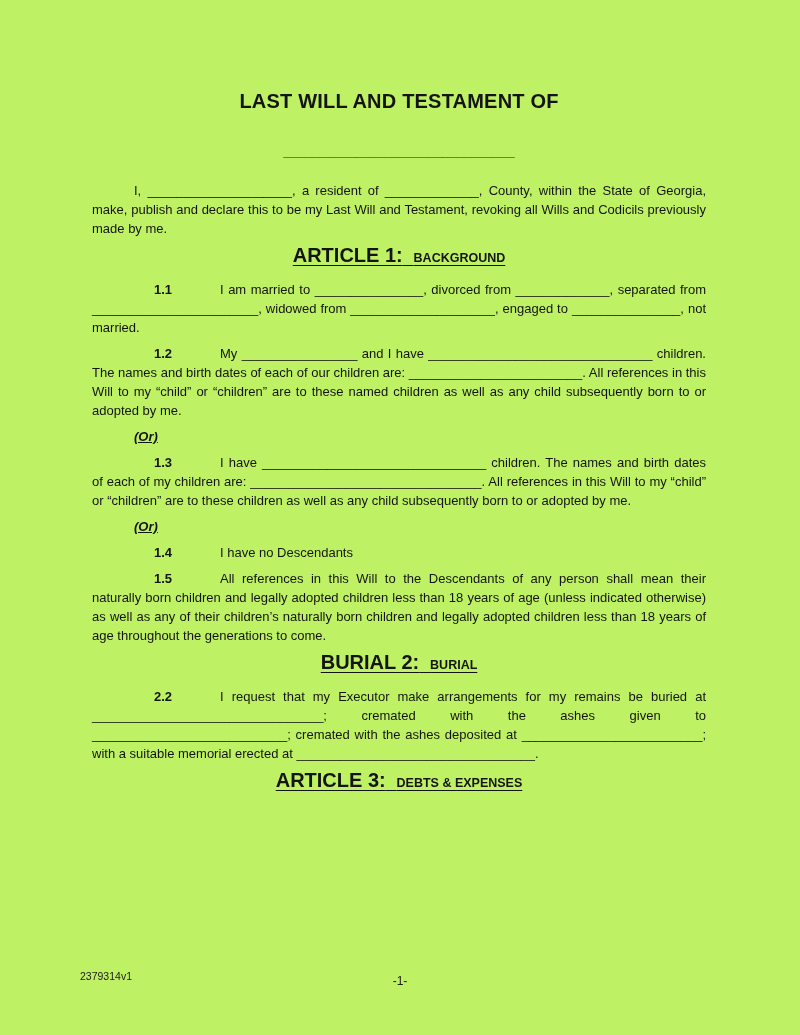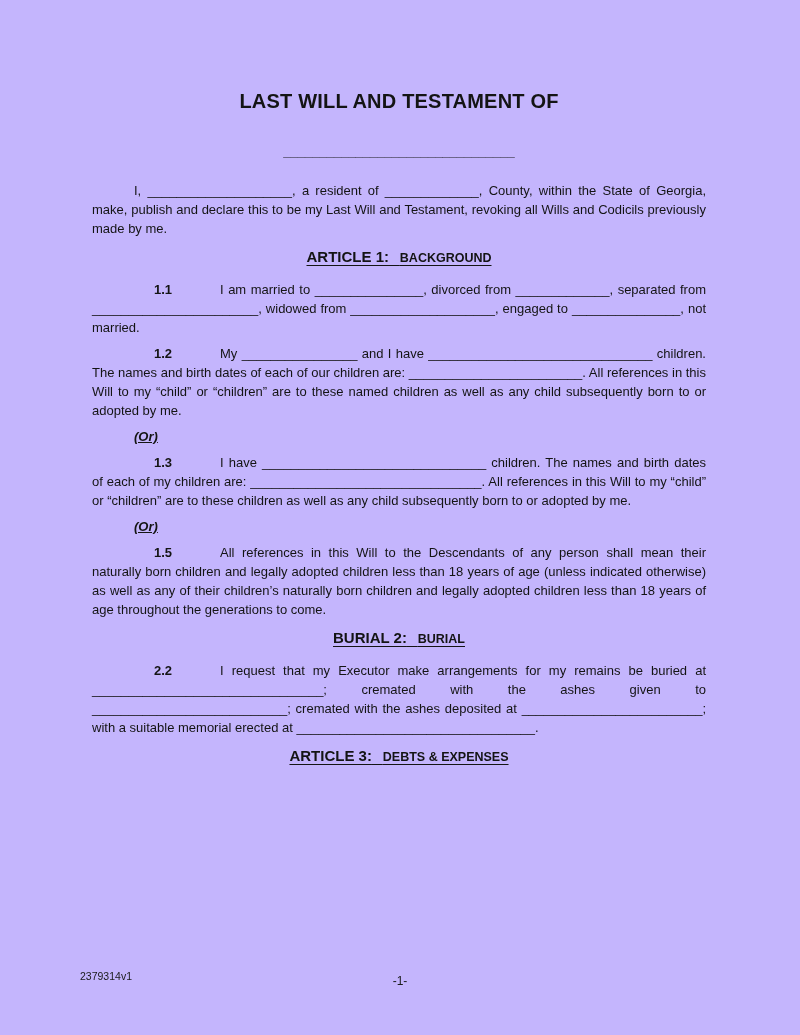--- a/index.html
+++ b/index.html
@@ -4,21 +4,21 @@
 <style>
   html, body {
     margin: 0;
     padding: 0;
     background: #ffffff;
   }
   .page {
     position: relative;
     width: 800px;
     height: 1035px;
-    background: #c4b5fd;
+    background: #bef264;
     box-sizing: border-box;
     padding: 88px 94px 0 92px;
     font-family: "Liberation Sans", sans-serif;
     color: #141414;
     overflow: hidden;
   }
   .doc-title {
     margin: 0;
     text-align: center;
     font-size: 20px;
@@ -59,21 +59,21 @@
     font-style: italic;
   }
   p.or-line span { text-decoration: underline; }
   h2.article-heading {
     margin: 3px 0 11px 0;
     text-align: center;
     font-weight: 700;
     line-height: 21px;
   }
   h2.article-heading .h-underline { text-decoration: underline; text-underline-offset: 3px; }
-  h2.article-heading .h-main { font-size: 15px; }
+  h2.article-heading .h-main { font-size: 20px; }
   h2.article-heading .h-sub  { font-size: 12.5px; }
   .footer {
     position: absolute;
     left: 0;
     right: 0;
     top: 966px;
     height: 24px;
   }
   .footer .doc-number {
     position: absolute;
@@ -109,20 +109,21 @@
     <p class="para"><span class="pnum">1.1</span><span>I am married to _______________, divorced from _____________, separated from _______________________, widowed from ____________________, engaged to _______________, not married.</span></p>
 
     <p class="para"><span class="pnum">1.2</span><span>My ________________ and I have _______________________________ children. The names and birth dates of each of our children are: ________________________. All references in this Will to my “child” or “children” are to these named children as well as any child subsequently born to or adopted by me.</span></p>
 
     <p class="or-line"><span>(Or)</span></p>
 
     <p class="para"><span class="pnum">1.3</span><span>I have _______________________________ children. The names and birth dates of each of my children are: ________________________________. All references in this Will to my “child” or “children” are to these children as well as any child subsequently born to or adopted by me.</span></p>
 
     <p class="or-line"><span>(Or)</span></p>
 
+    <p class="para"><span class="pnum">1.4</span><span>I have no Descendants</span></p>
 
     <p class="para"><span class="pnum">1.5</span><span>All references in this Will to the Descendants of any person shall mean their naturally born children and legally adopted children less than 18 years of age (unless indicated otherwise) as well as any of their children’s naturally born children and legally adopted children less than 18 years of age throughout the generations to come.</span></p>
 
     <h2 class="article-heading"><span class="h-underline"><span class="h-main">BURIAL 2:</span>&nbsp;&nbsp;<span class="h-sub">BURIAL</span></span></h2>
 
 
     <p class="para"><span class="pnum">2.2</span><span>I request that my Executor make arrangements for my remains be buried at ________________________________; cremated with the ashes given to ___________________________; cremated with the ashes deposited at _________________________; with a suitable memorial erected at _________________________________.</span></p>
 
 
     <h2 class="article-heading"><span class="h-underline"><span class="h-main">ARTICLE 3:</span>&nbsp;&nbsp;<span class="h-sub">DEBTS &amp; EXPENSES</span></span></h2>

